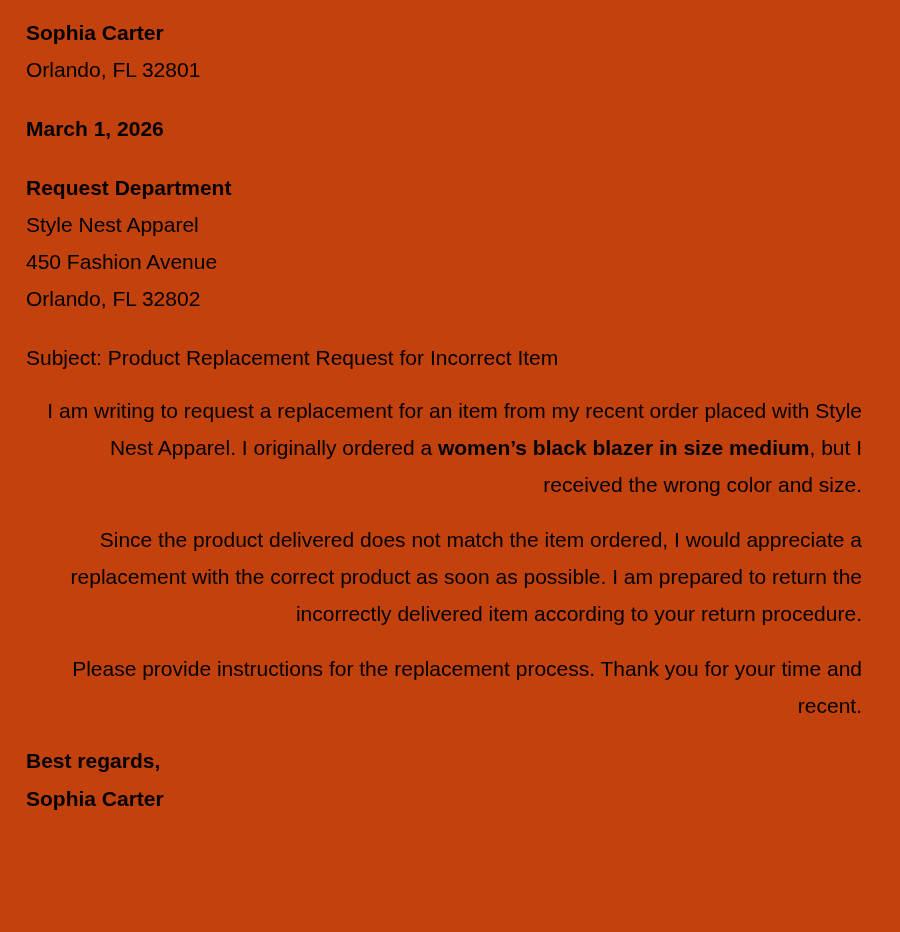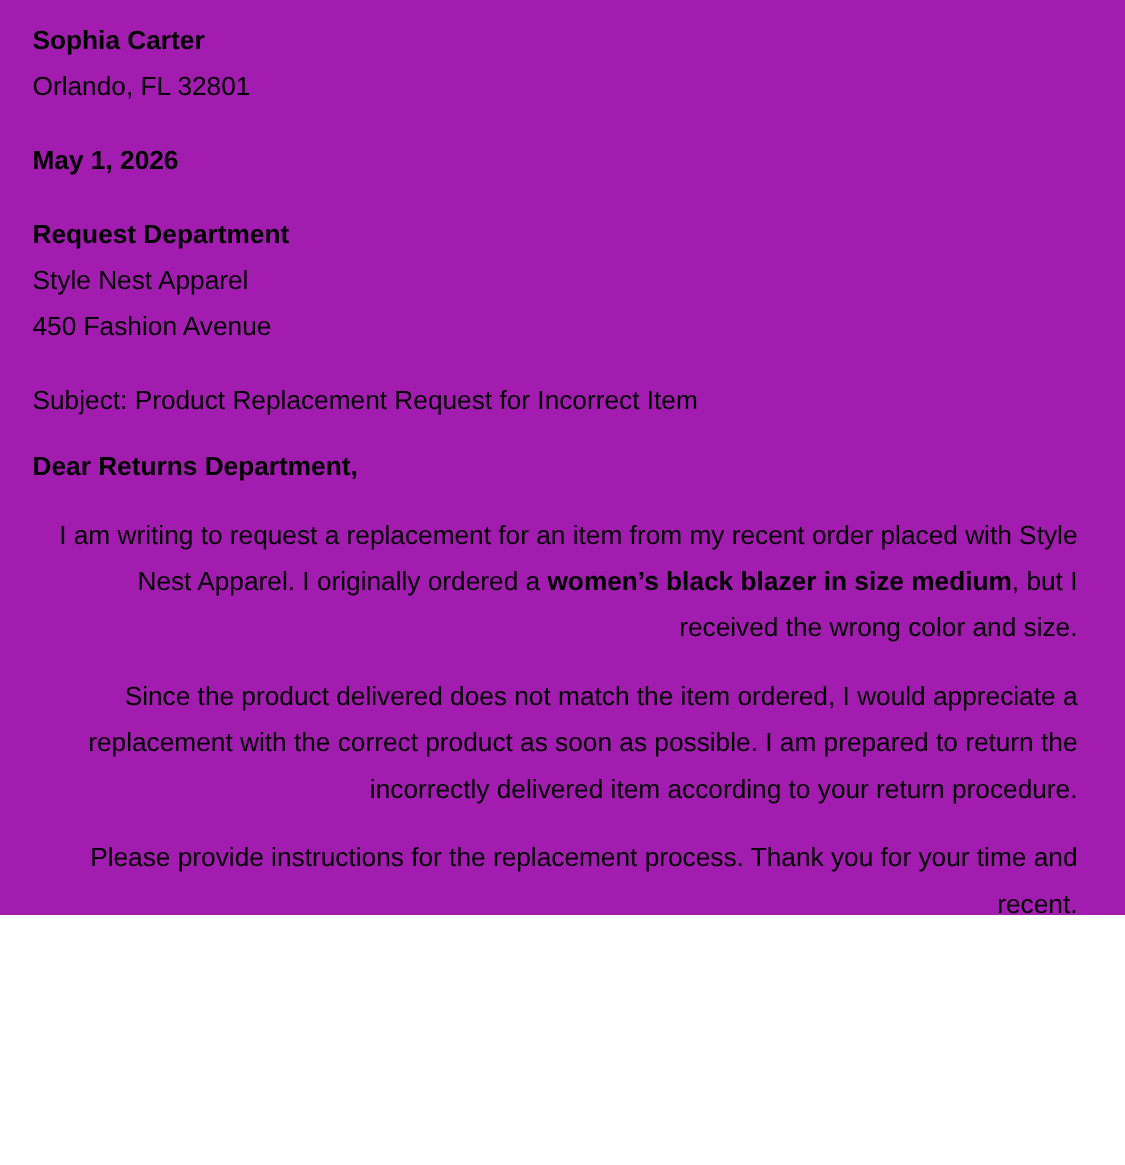--- a/index.html
+++ b/index.html
@@ -5,22 +5,22 @@
 <style>
   html, body {
     margin: 0;
     padding: 0;
     background: #ffffff;
   }
 
   .page {
     position: relative;
     width: 900px;
-    height: 732px;
-    background: #a21caf;
+    height: 932px;
+    background: #c2410c;
     box-sizing: border-box;
     padding: 14px 38px 0 26px;
     font-family: "Liberation Sans", sans-serif;
     color: #000000;
     font-size: 21px;
     line-height: 37px;
     overflow: hidden;
     -webkit-font-smoothing: antialiased;
   }
 
@@ -89,31 +89,31 @@
 <body>
 
 <div class="page">
   <div class="letter">
 
     <div class="block">
       <span class="line bold-line">Sophia Carter</span>
       <span class="line">Orlando, FL 32801</span>
     </div>
 
-    <p class="date-line">May 1, 2026</p>
+    <p class="date-line">March 1, 2026</p>
 
     <div class="block">
       <span class="line bold-line">Request Department</span>
       <span class="line">Style Nest Apparel</span>
       <span class="line">450 Fashion Avenue</span>
+      <span class="line">Orlando, FL 32802</span>
     </div>
 
     <p class="subject-line">Subject: Product Replacement Request for Incorrect Item</p>
 
-    <p class="salutation">Dear Returns Department,</p>
 
     <p class="body-para"><span>I am writing to request a replacement for an item from my recent order placed with Style Nest Apparel. I originally ordered a </span><strong>women’s black blazer in size medium</strong><span>, but I received the wrong color and size.</span></p>
 
     <p class="body-para">Since the product delivered does not match the item ordered, I would appreciate a replacement with the correct product as soon as possible. I am prepared to return the incorrectly delivered item according to your return procedure.</p>
 
     <p class="body-para">Please provide instructions for the replacement process. Thank you for your time and recent.</p>
 
     <div class="closing">
       <span class="line">Best regards,</span>
       <span class="line">Sophia Carter</span>

